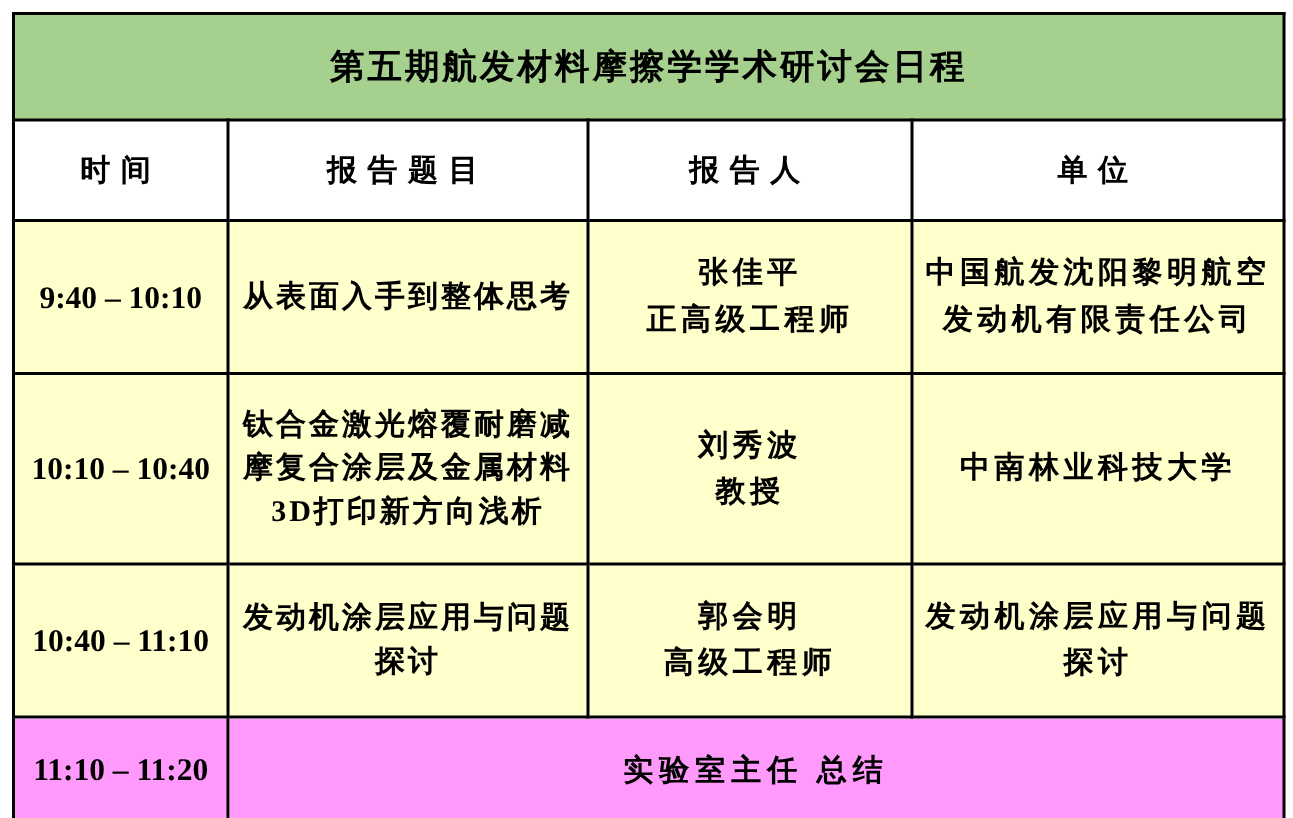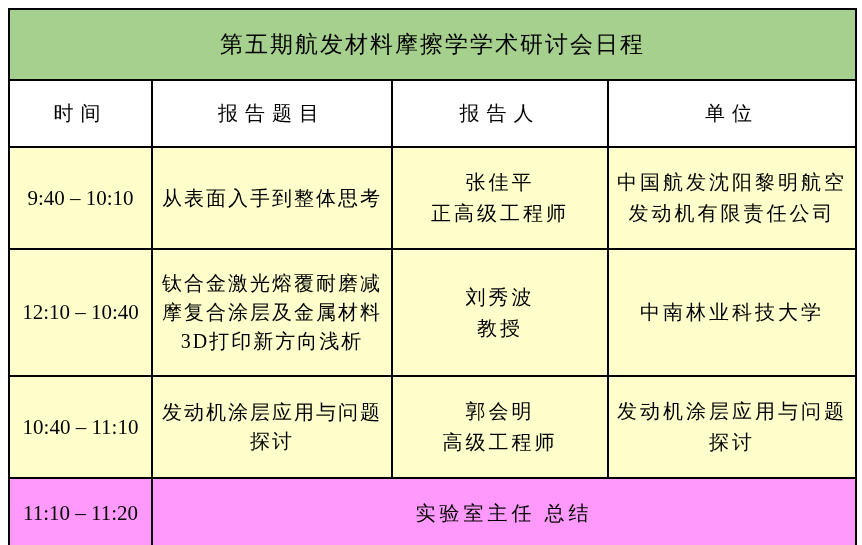--- a/index.html
+++ b/index.html
@@ -21,21 +21,21 @@
     table-layout: fixed;
     width: 847px;
     background: #FFFFFF;
   }
   table.schedule td, table.schedule th {
     border: 2px solid var(--border, #000000);
     text-align: center;
     vertical-align: middle;
     padding: 19px 4px;
     overflow: hidden;
-    font-weight: normal;
+    font-weight: bold;
   }
   
   col.c-time   { width: 143px; }
   col.c-topic  { width: 240px; }
   col.c-speaker{ width: 216px; }
   col.c-org    { width: 248px; }
 
   
   tr.r-title { height: 49px; }
   tr.r-head  { height: 63px; }
@@ -117,21 +117,21 @@
       <td class="time-cell">9:40 – 10:10</td>
       <td class="topic-cell">从表面入手到整体思考</td>
       <td class="speaker-cell">
         <div>张佳平</div>
         <div>正高级工程师</div>
       </td>
       <td class="org-cell">中国航发沈阳黎明航空发动机有限责任公司</td>
     </tr>
 
     <tr class="r4">
-      <td class="time-cell">12:10 – 10:40</td>
+      <td class="time-cell">10:10 – 10:40</td>
       <td class="topic-cell">钛合金激光熔覆耐磨减摩复合涂层及金属材料3D打印新方向浅析</td>
       <td class="speaker-cell">
         <div>刘秀波</div>
         <div>教授</div>
       </td>
       <td class="org-cell">中南林业科技大学</td>
     </tr>
 
     <tr class="r5">
       <td class="time-cell">10:40 – 11:10</td>

